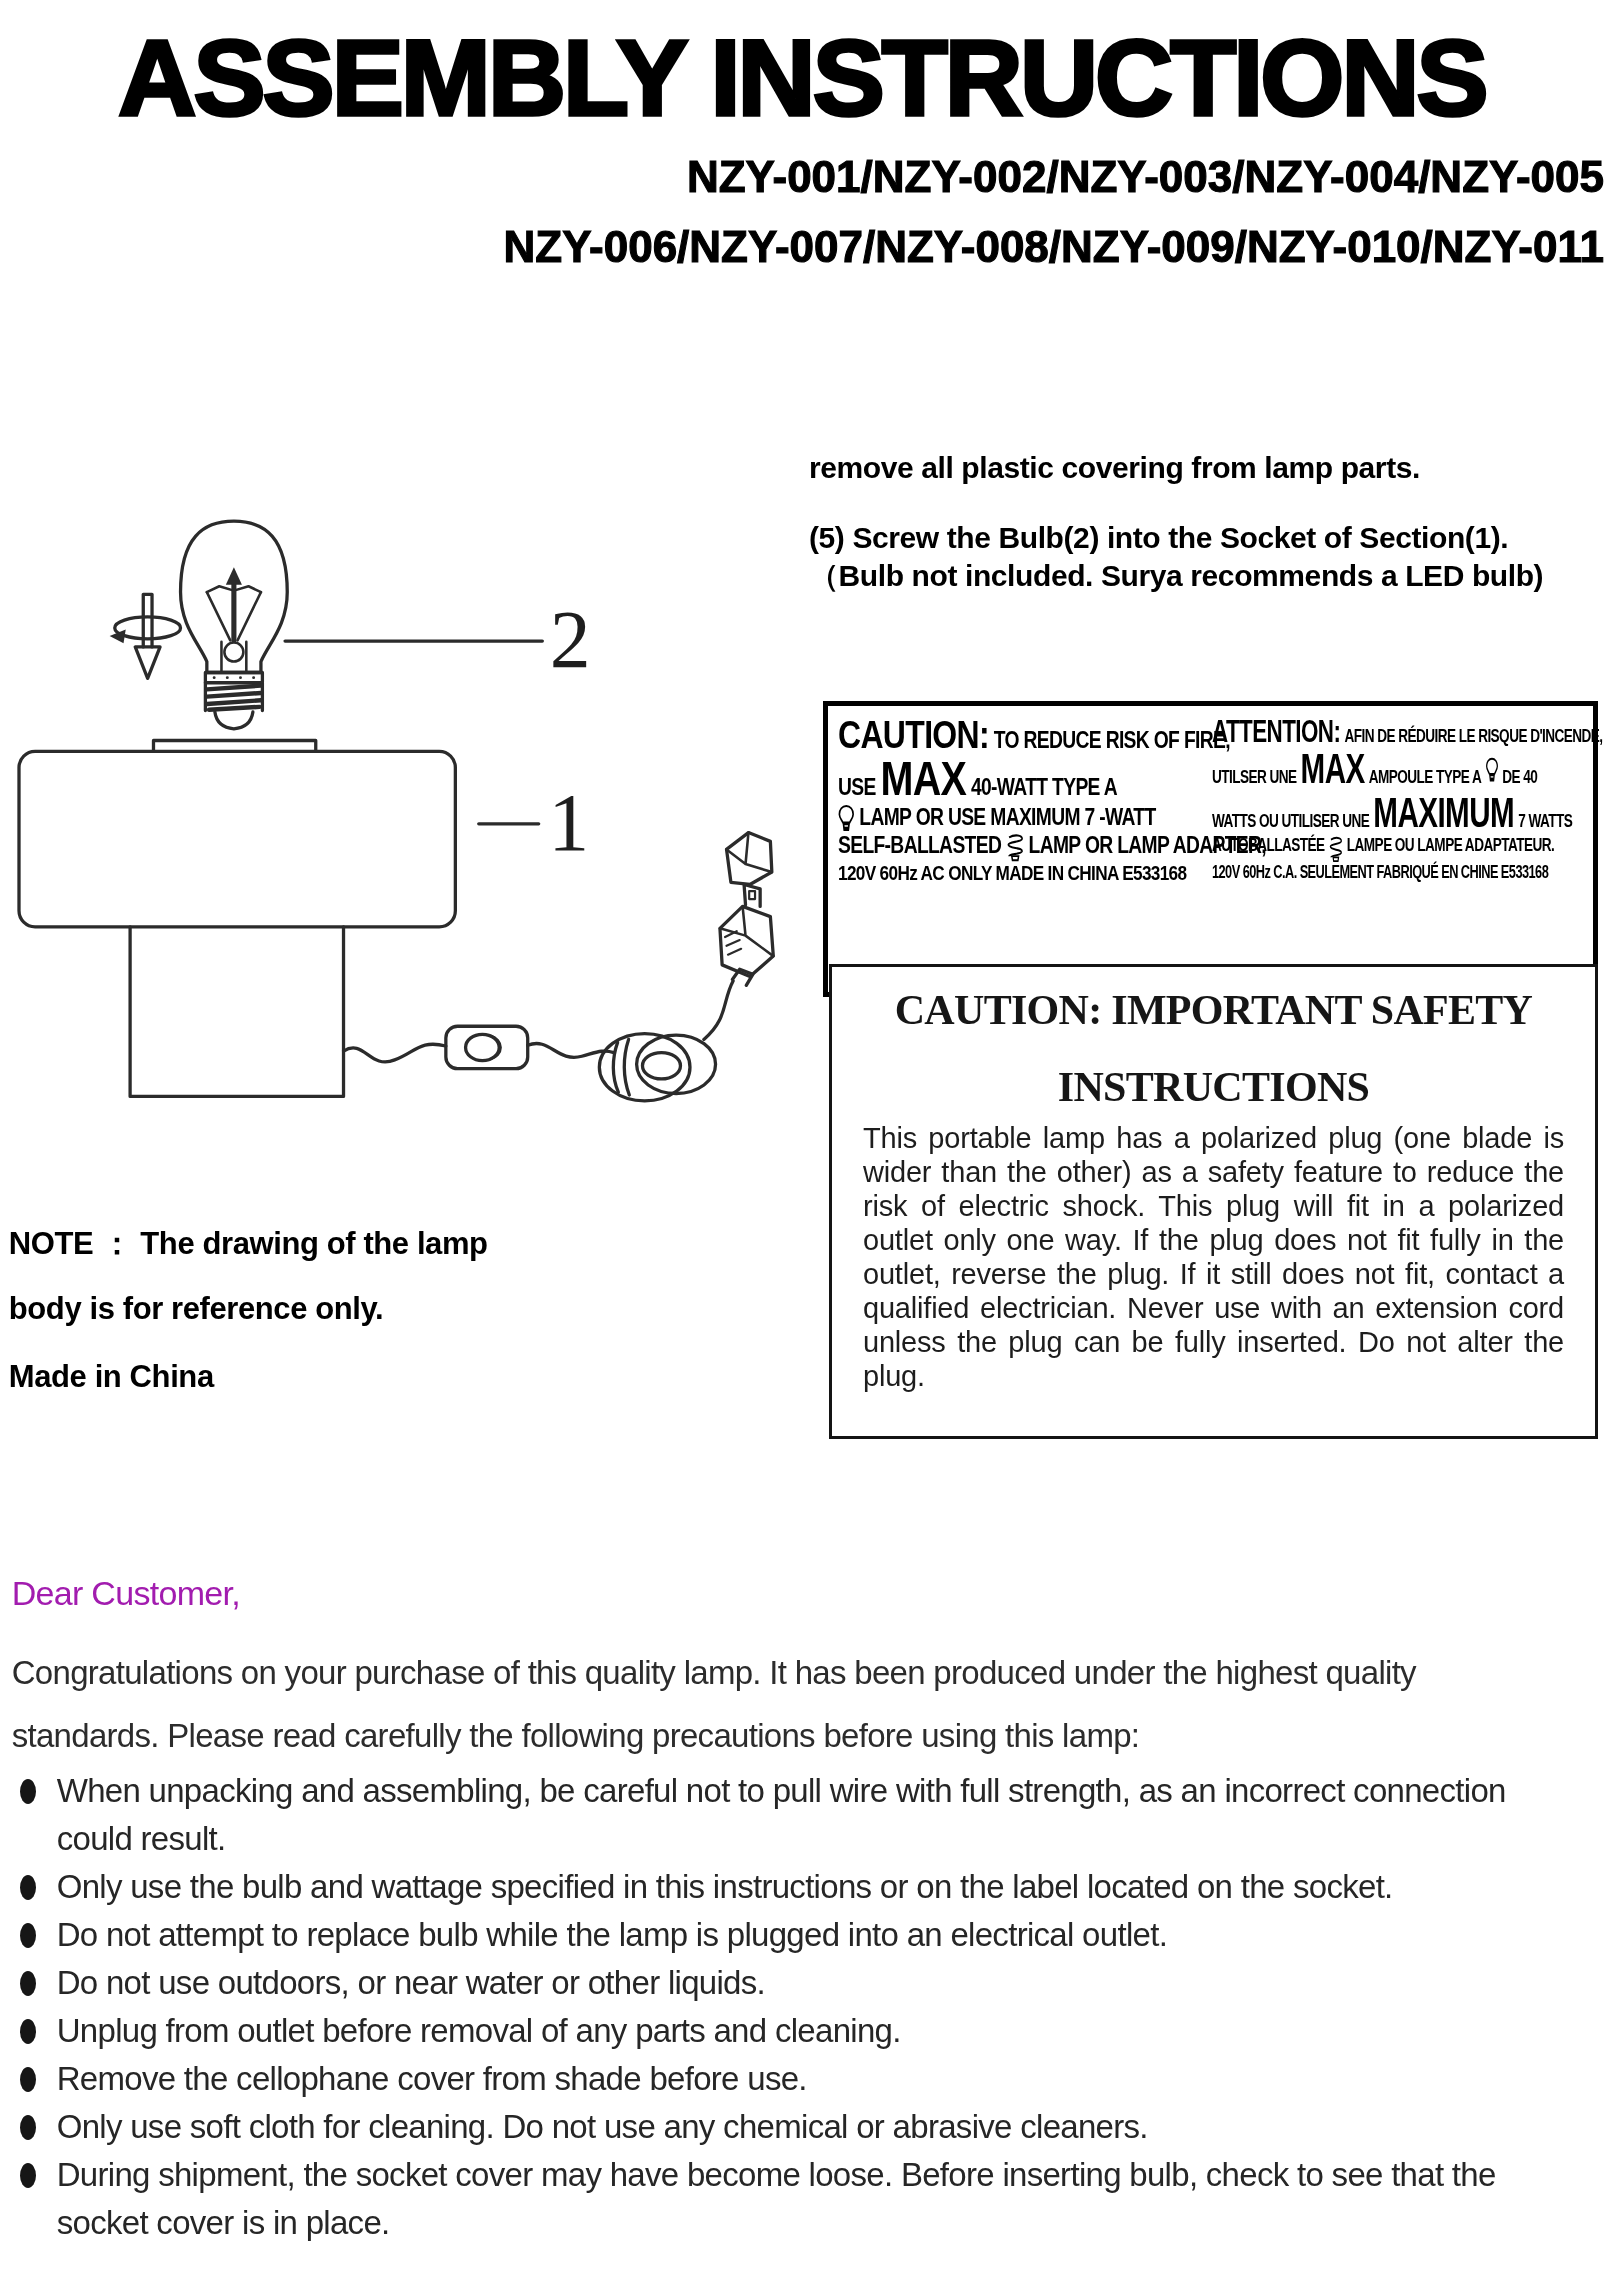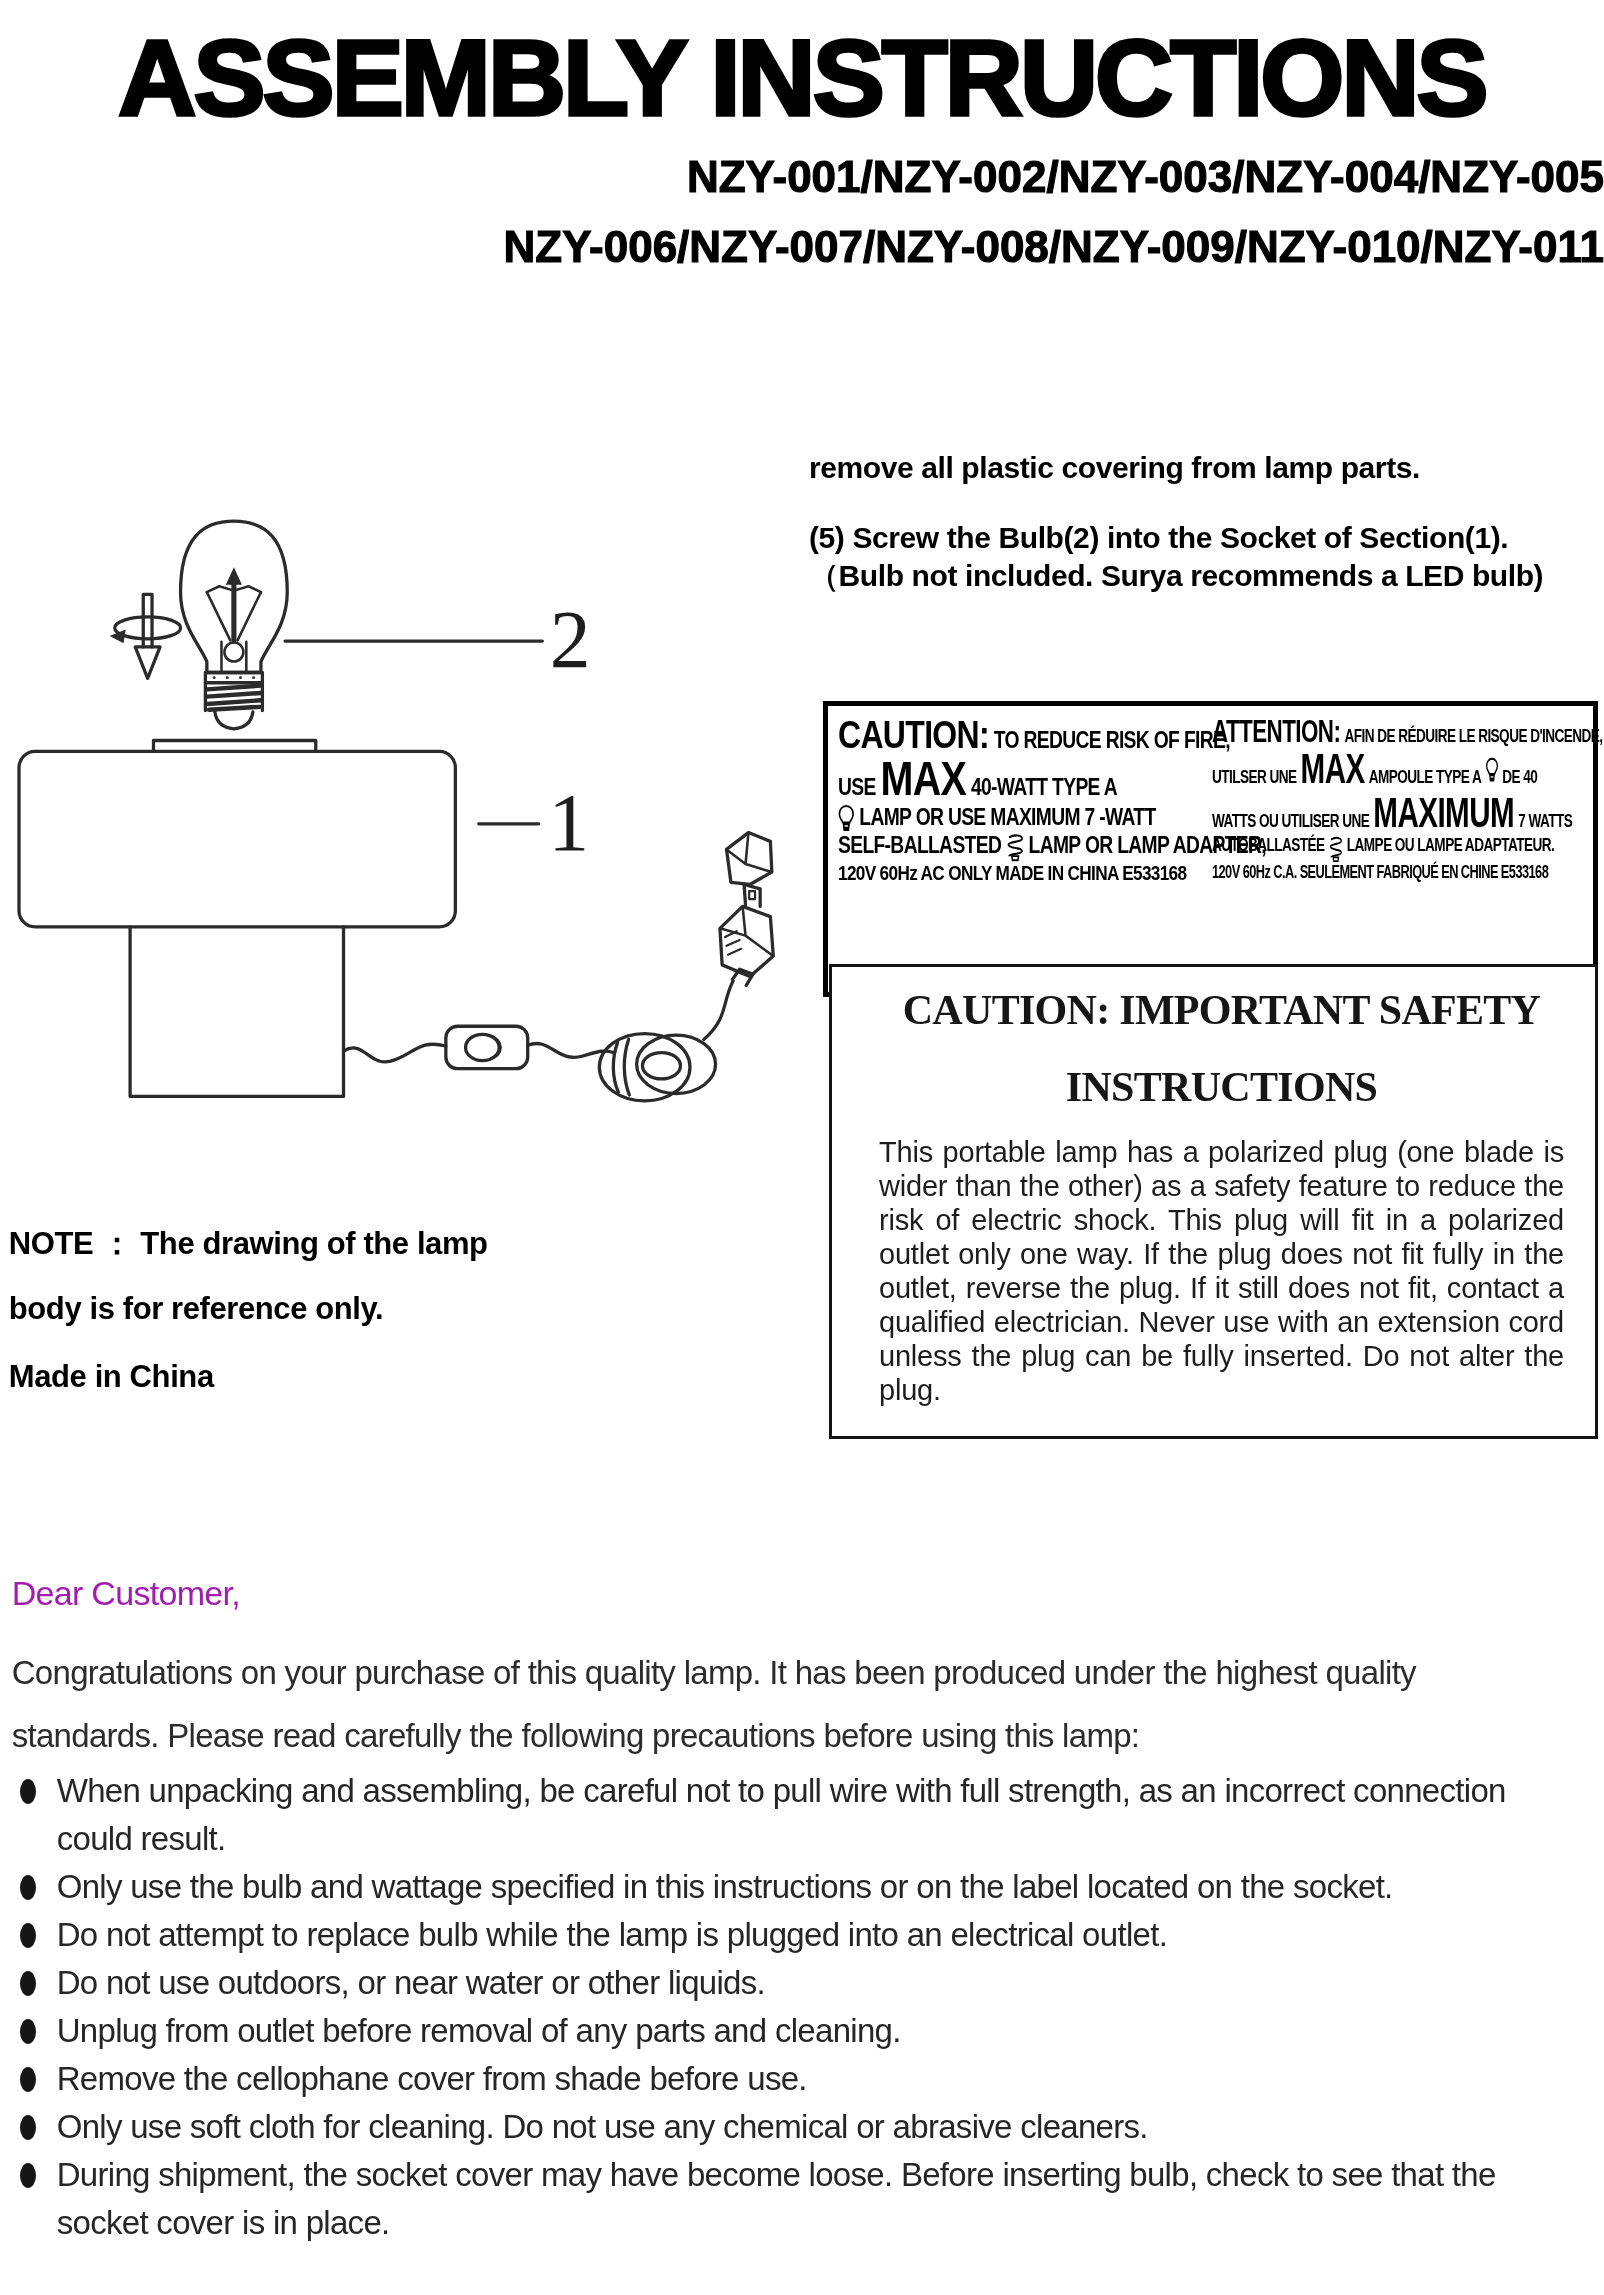--- a/index.html
+++ b/index.html
@@ -55,30 +55,30 @@
   .cap-col-fr .cap-h  { font-size:28px; }
   .cap-col-fr .cap-big{ font-size:37px; }
   .cap-col-fr .cap-t  { font-size:17px; }
   .cap-col-fr .cap-s  { font-size:16px; }
   .cap-icon { align-self:center; flex:0 0 auto; }
 
   
   .safety-box {
     position:absolute; left:829px; top:964px; width:769px; height:475px;
     border:3.7px solid #141414; box-sizing:border-box; background:#fff;
-    padding:22px 31px 0 47px;
+    padding:22px 31px 0 31px;
   }
   .safety-title {
     font-family:"Liberation Serif", serif; font-weight:bold;
     font-size:42px; text-align:center; line-height:1; letter-spacing:-0.7px;
     color:#161616;
   }
   .safety-title-2 { margin-top:35px; }
   .safety-body {
-    margin-top:27px; font-size:29px; line-height:34px;
+    margin-top:13px; font-size:29px; line-height:34px;
     text-align:justify; color:#1d1d1d; letter-spacing:-0.2px;
   }
 
   
   .note-line {
     position:absolute; left:8.8px; font-size:31px; font-weight:bold;
     letter-spacing:-0.4px; white-space:nowrap;
   }
   .note-1 { top:1223px; }
   .note-2 { top:1291px; }

